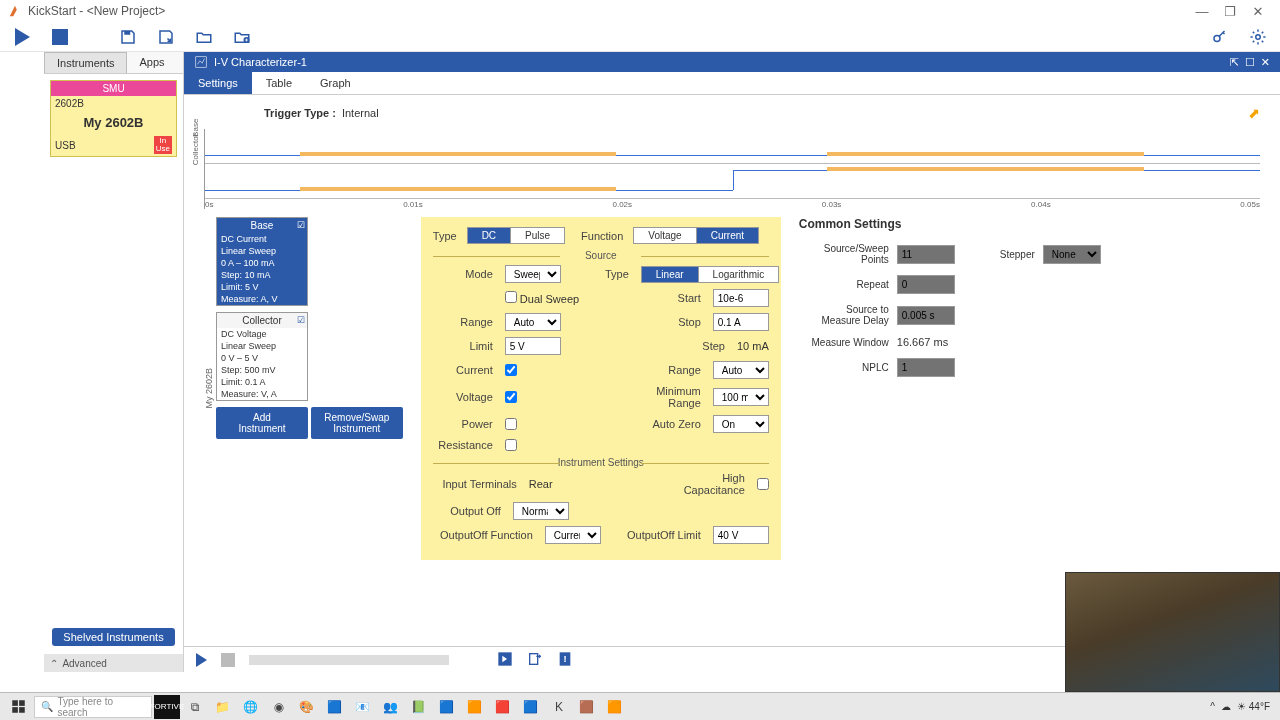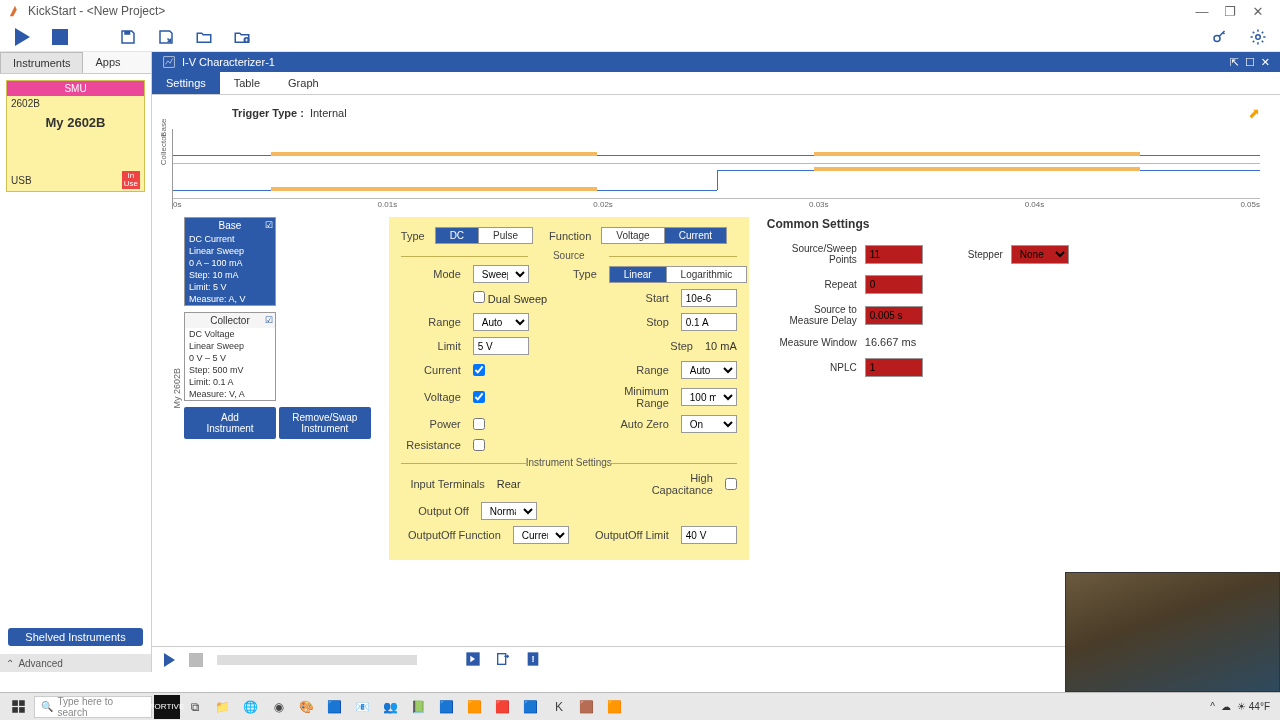--- a/index.html
+++ b/index.html
@@ -8,30 +8,30 @@
 .titlebar { height: 22px; display: flex; align-items: center; padding: 0 8px; background: #fff; }
 .titlebar .logo { width: 14px; height: 14px; margin-right: 6px; }
 .titlebar .title { font-size: 12px; color: #555; flex: 1; }
 .titlebar .winbtn { width: 28px; text-align: center; font-size: 13px; color: #666; cursor: pointer; }
 
 .toolbar { height: 30px; display: flex; align-items: center; padding: 2px 12px; gap: 18px; border-bottom: 1px solid #e5e5e5; }
 .toolbar .tbtn { width: 20px; height: 20px; display: flex; align-items: center; justify-content: center; cursor: pointer; }
 .toolbar .spacer { flex: 1; }
 
 .app { display: flex; height: 620px; }
-.leftcol { width: 152px; background: #fff; border-right: 1px solid #d0d0d0; display: flex; flex-direction: column; }
+.leftcol { width: 184px; background: #fff; border-right: 1px solid #d0d0d0; display: flex; flex-direction: column; padding-left: 44px; }
 .lefttabs { display: flex; background: #f8f8f8; border-bottom: 1px solid #ccc; }
 .lefttabs .ltab { padding: 4px 12px; font-size: 11px; cursor: pointer; }
 .lefttabs .ltab.active { background: #e4e4e4; border: 1px solid #bbb; border-bottom: none; }
 
 .instrument-card { margin: 6px; background: #fdf1a3; border: 1px solid #d0c050; display: flex; flex-direction: column; font-size: 10px; }
 .instrument-card .hdr { background: #ec4899; color: #fff; padding: 2px 4px; text-align: center; font-size: 10px; position: relative; }
 .instrument-card .model { padding: 2px 4px; }
 .instrument-card .name { padding: 4px; text-align: center; font-weight: bold; font-size: 13px; }
-.instrument-card .ftr { display: flex; align-items: center; padding: 2px 4px; margin-top: 35px; }
+.instrument-card .ftr { display: flex; align-items: center; padding: 2px 4px; }
 .instrument-card .ftr .conn { flex: 1; }
 .instrument-card .ftr .badge { background: #ef4444; color: #fff; font-size: 8px; padding: 1px 2px; line-height: 1; }
 
 .shelved { margin: auto 8px 8px 8px; background: #2d5aa8; color: #fff; padding: 3px 8px; font-size: 11px; border-radius: 3px; text-align: center; cursor: pointer; }
 
 .rightcol { flex: 1; display: flex; flex-direction: column; background: #fff; min-width: 0; }
 .panel-title { background: #2d5aa8; color: #fff; padding: 3px 10px; display: flex; align-items: center; font-size: 11px; }
 .panel-title .wicon { margin-left: auto; display: flex; gap: 6px; }
 .panel-title .wicon span { cursor: pointer; }
 
@@ -82,21 +82,21 @@
 .section-hdr::before { left: 0; } .section-hdr::after { right: 0; }
 .half { display: inline-flex; align-items: center; gap: 12px; }
 .half-row { display: flex; justify-content: space-between; margin-bottom: 6px; }
 .half .lbl { width: 60px; }
 .half-right .lbl { width: 68px; }
 
 .common { font-size: 11px; flex:1; }
 .common h4 { font-size: 12px; font-weight: bold; margin-bottom: 12px; }
 .common .crow { display: flex; align-items: center; margin-bottom: 10px; }
 .common .clbl { width: 90px; text-align: right; margin-right: 8px; font-size: 10px; color: #333; }
-.common input, .common select { border: 1px solid #999; padding: 2px 4px; font-size: 10px; width: 58px; height: 19px; background: #b91c1c; }
+.common input, .common select { border: 1px solid #999; padding: 2px 4px; font-size: 10px; width: 58px; height: 19px; background: #737373; }
 
 .bottombar { height: 26px; display: flex; align-items: center; padding: 0 12px; gap: 14px; border-top: 1px solid #ccc; }
 .bottombar .scrub { width: 200px; height: 10px; background: #ddd; }
 .advanced-bar { height: 18px; background: #e5e5e5; display: flex; align-items: center; padding: 0 6px; font-size: 10px; color: #555; }
 .advanced-bar .chev { margin-right: 4px; }
 
 .taskbar { position: absolute; bottom: 0; left: 0; right: 0; height: 28px; background: #e8e8e8; display: flex; align-items: center; padding: 0 4px; gap: 2px; border-top: 1px solid #bbb; }
 .taskbar .startbtn { width: 28px; height: 24px; display: flex; align-items: center; justify-content: center; }
 .taskbar .search { flex: 0 0 118px; height: 22px; border: 1px solid #ccc; background: #fff; display: flex; align-items: center; padding: 0 6px; font-size: 10px; color: #888; }
 .taskbar .tbicon { width: 26px; height: 24px; display: flex; align-items: center; justify-content: center; font-size: 12px; color: #444; cursor: pointer; }

